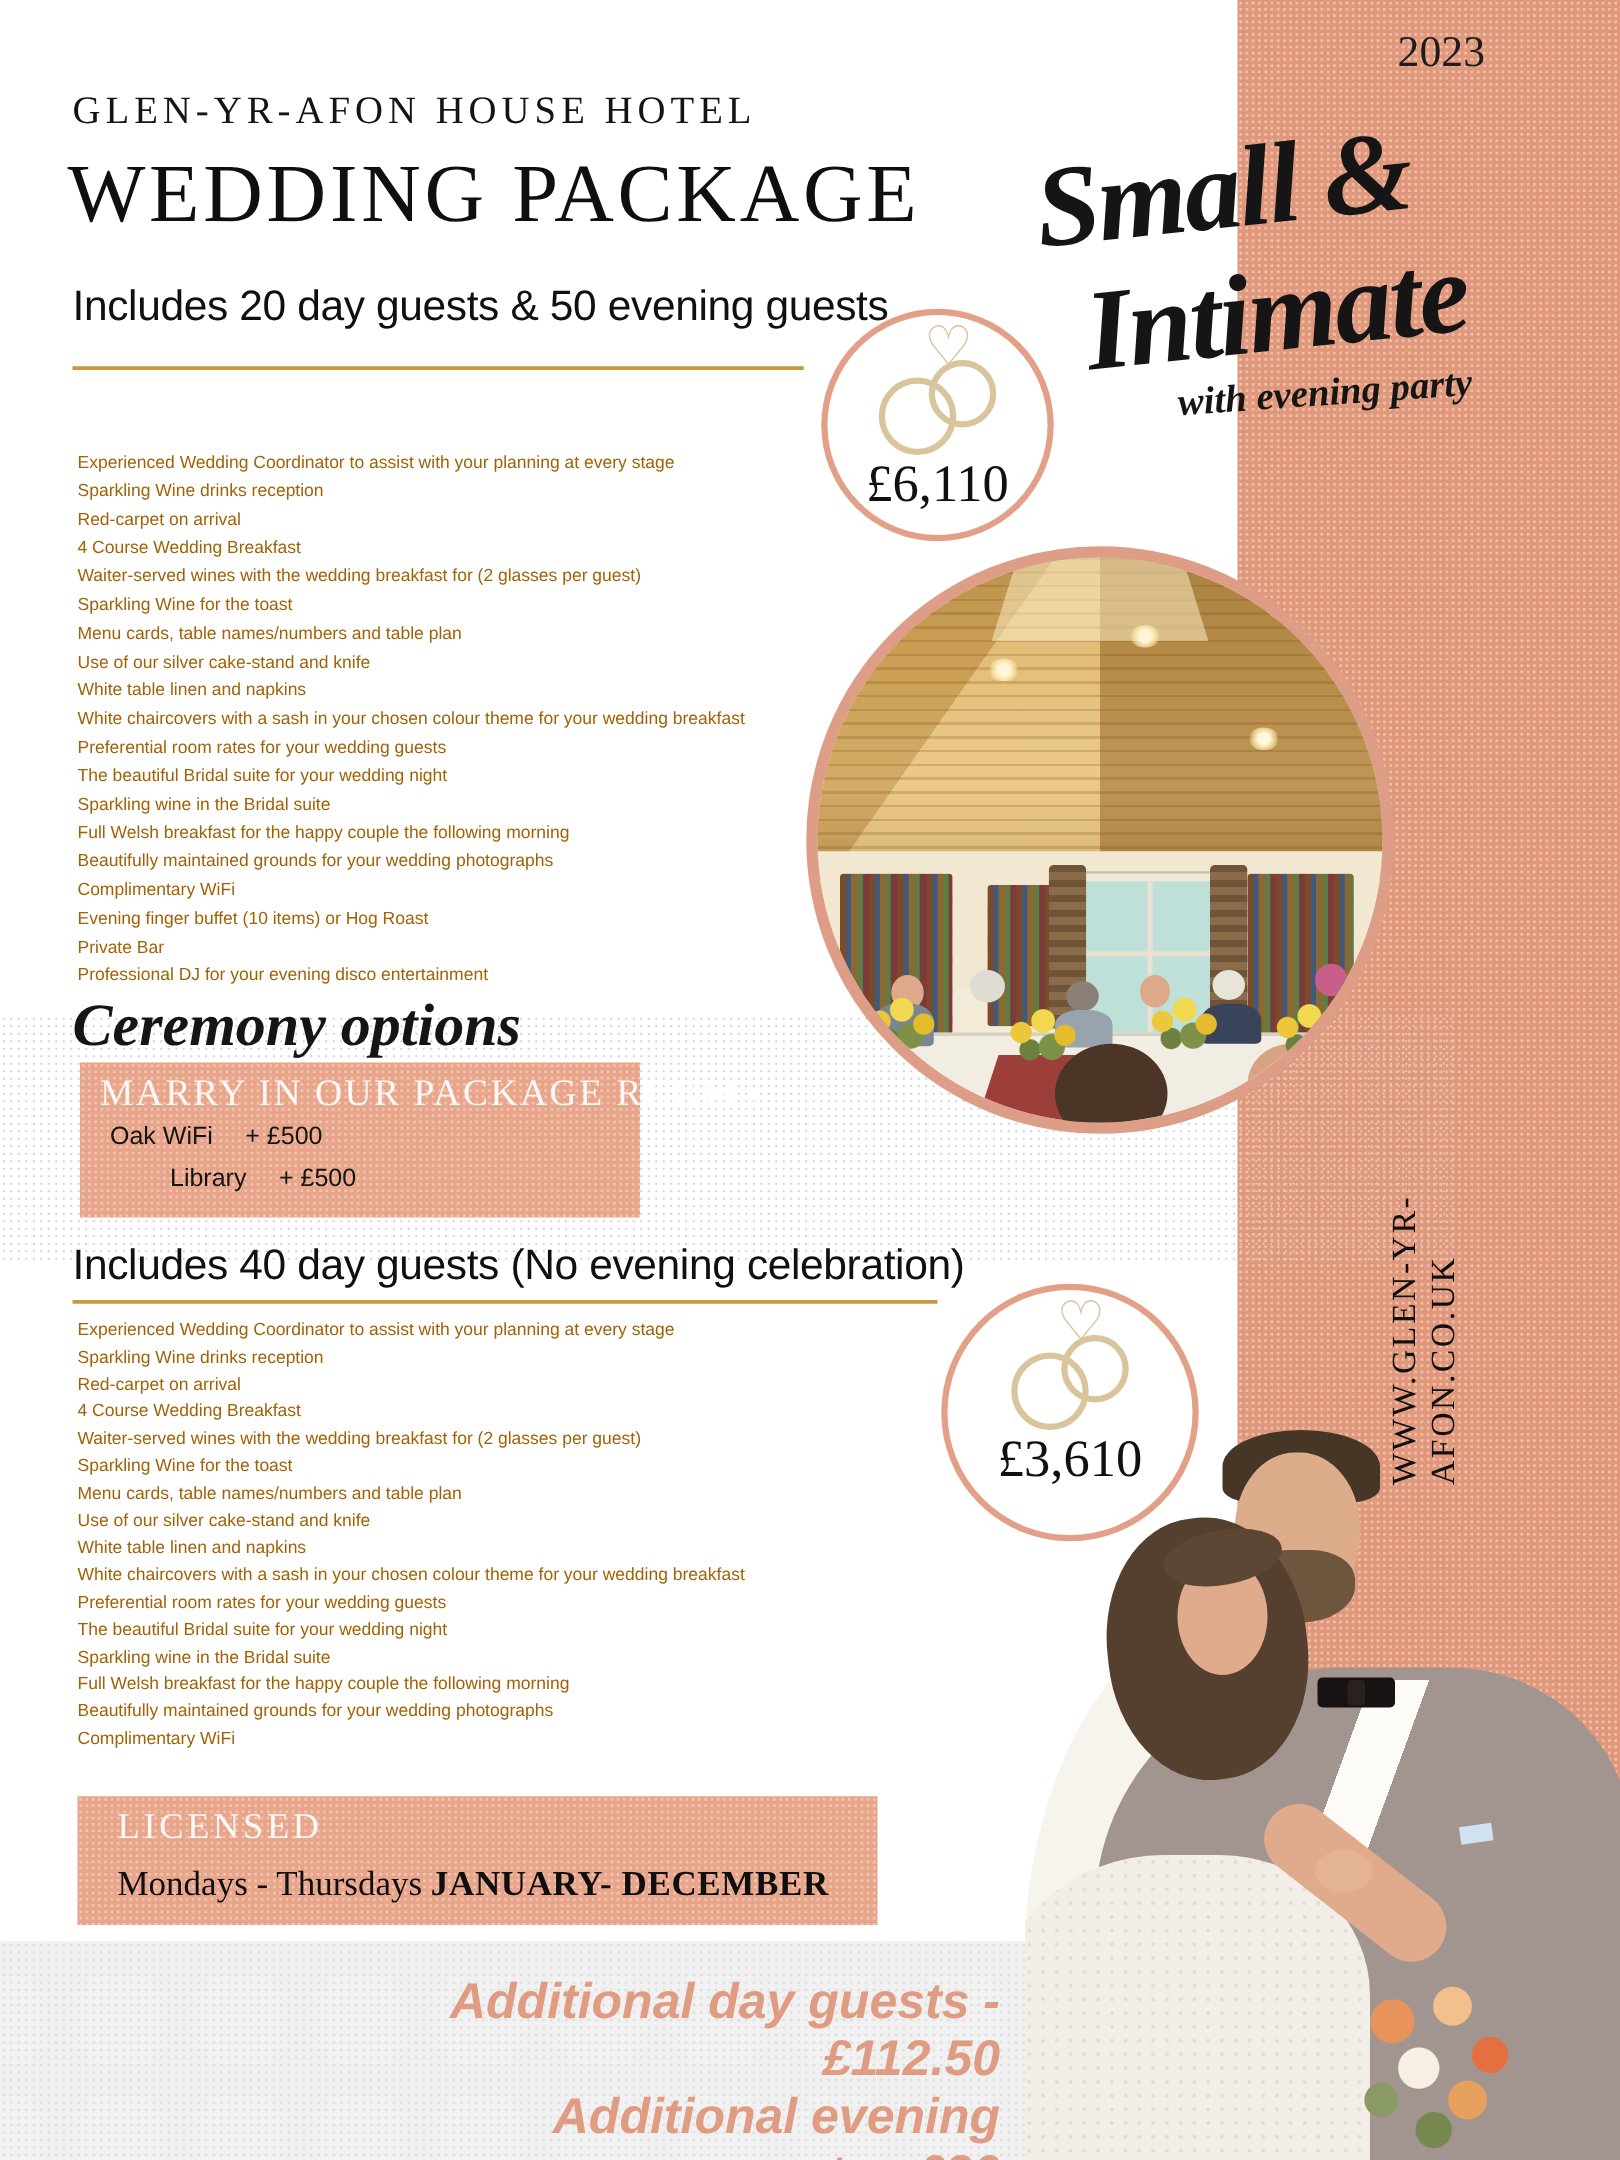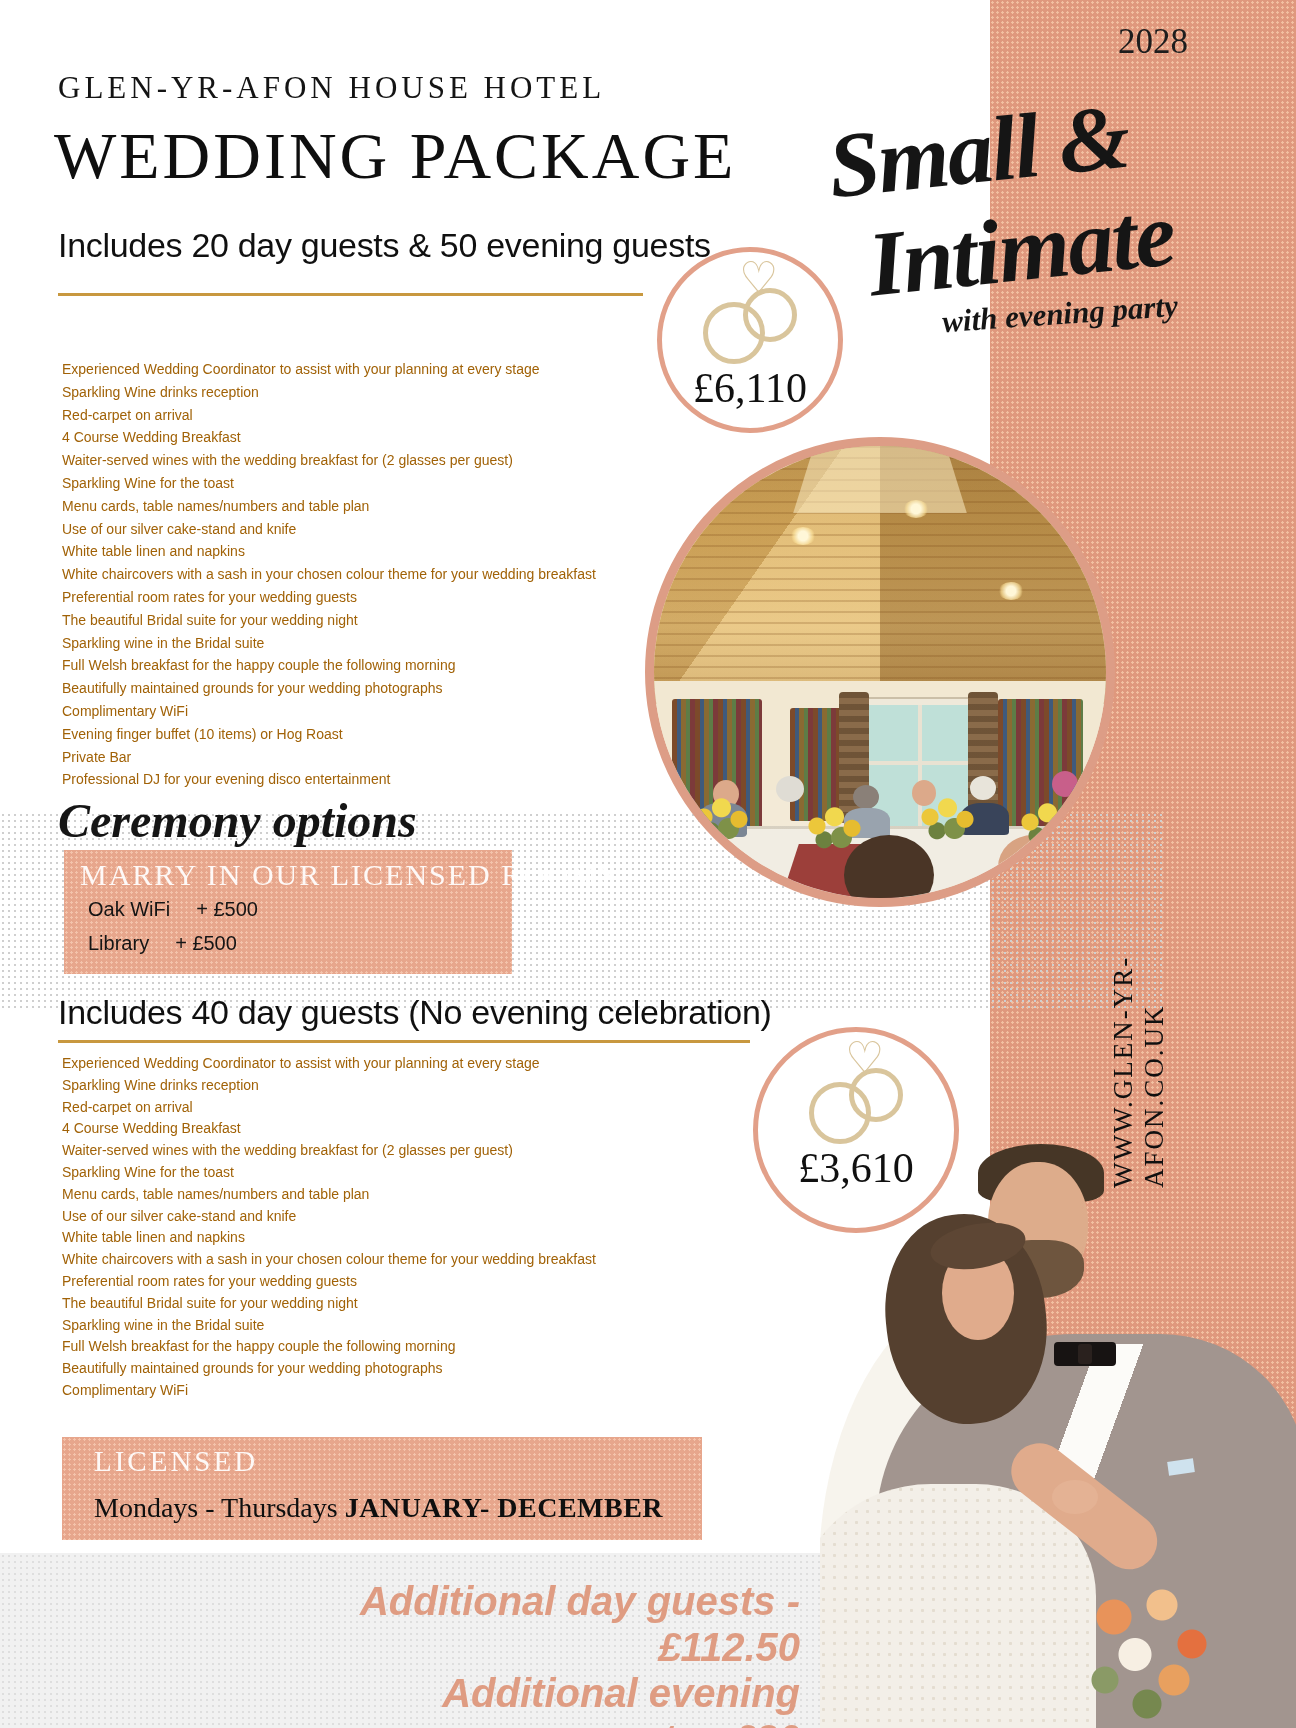--- a/index.html
+++ b/index.html
@@ -153,21 +153,21 @@
   <div class="abs band"></div>
 
   <div class="abs stipple-ceremony dotbg"></div>
   <div class="abs gray-strip"></div>
 
   <div class="abs main-title">WEDDING PACKAGE</div>
   <div class="abs hotel-name">GLEN-YR-AFON HOUSE HOTEL</div>
   <div class="abs subtitle subtitle1">Includes 20 day guests &amp; 50 evening guests</div>
   <div class="abs gold-line" style="left:58px;top:293px;width:585px;"></div>
 
-  <div class="abs year">2028</div>
+  <div class="abs year">2023</div>
   <div class="abs script tag1">Small &amp;</div>
   <div class="abs script tag2">Intimate</div>
   <div class="abs script tag3">with evening party</div>
 
   <ul class="abs features" style="left:62px;top:358px;">
       <li>Experienced Wedding Coordinator to assist with your planning at every stage</li>
       <li>Sparkling Wine drinks reception</li>
       <li>Red-carpet on arrival</li>
       <li>4 Course Wedding Breakfast</li>
       <li>Waiter-served wines with the wedding breakfast for (2 glasses per guest)</li>
@@ -232,25 +232,25 @@
     <div class="head" style="left:76%;top:86%;width:70px;height:64px;background:#d8a382;"></div>
 
     <div class="flowers" style="left:8%;top:77%;"></div>
     <div class="flowers" style="left:33%;top:79%;"></div>
     <div class="flowers" style="left:58%;top:77%;"></div>
     <div class="flowers" style="left:80%;top:78%;"></div>
   </div>
 
   <div class="abs script" style="left:58px;top:793px;font-size:48px;">Ceremony options</div>
   <div class="abs ceremony-box">
-    <div class="marry-title">MARRY IN OUR LICENSED ROOMS</div>
+    <div class="marry-title">MARRY IN OUR PACKAGE ROOMS</div>
     <div class="cer-row" style="top:48px;">
       <span>Oak WiFi</span><span class="cer-price">+ £500</span>
     </div>
-    <div class="cer-row" style="top:82px;">
+    <div class="cer-row" style="top:82px;margin-left:48px;">
       <span>Library</span><span class="cer-price">+ £500</span>
     </div>
   </div>
 
   <div class="abs subtitle subtitle2">Includes 40 day guests  (No evening celebration)</div>
   <div class="abs gold-line" style="left:58px;top:1040px;width:692px;"></div>
 
   <ul class="abs features features2" style="left:62px;top:1053px;">
       <li>Experienced Wedding Coordinator to assist with your planning at every stage</li>
       <li>Sparkling Wine drinks reception</li>

